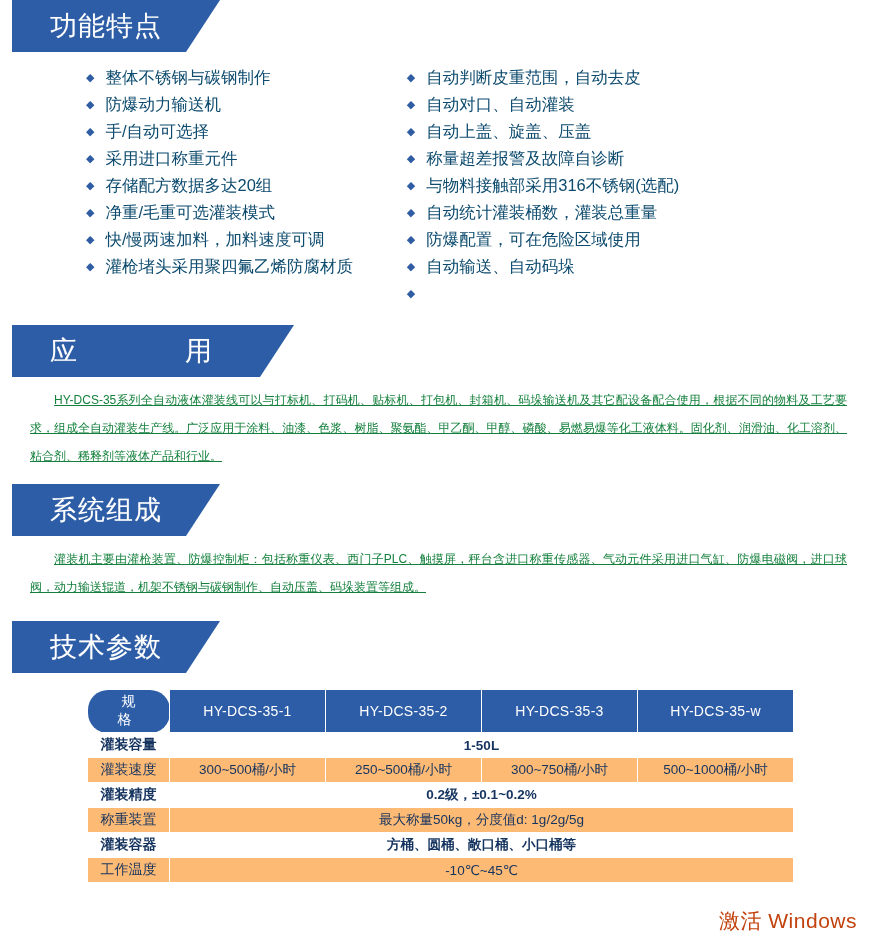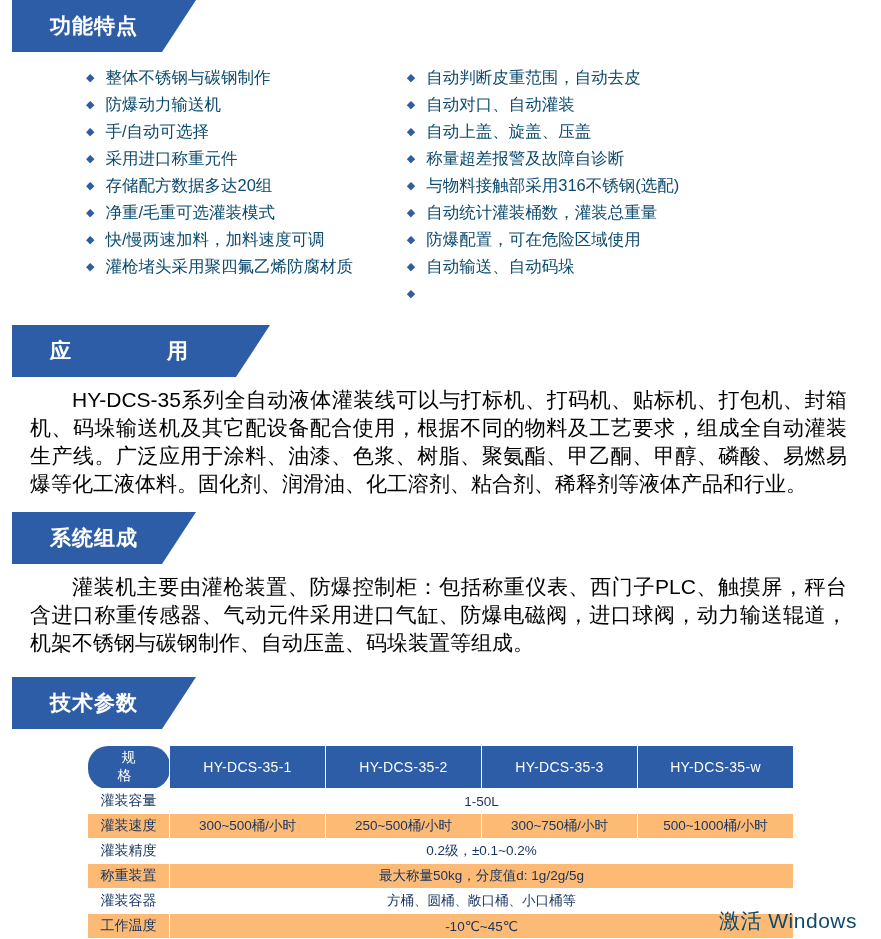--- a/index.html
+++ b/index.html
@@ -25,22 +25,22 @@
     position: absolute;
     left: 12px;
     top: 0;
     height: 52px;
     background: #2d5da6;
     color: #ffffff;
     display: flex;
     align-items: center;
     box-sizing: border-box;
     padding: 0 58px 0 38px;
-    font-size: 21px;
-    font-weight: bold;
+    font-size: 27px;
+    font-weight: normal;
     letter-spacing: 1px;
     clip-path: polygon(0 0, 100% 0, calc(100% - 34px) 100%, 0 100%);
     text-shadow: 0 0 1px rgba(255,255,255,0.25);
   }
   .banner.wide-space {
     letter-spacing: 18px;
     padding-right: 64px;
   }
 
   
@@ -72,25 +72,26 @@
   .feat-text {
     font-size: 16.5px;
     line-height: 22px;
     color: #0c4a6e;
     white-space: pre-line;
   }
 
   
   .para {
     margin: 9px 34px 0 30px;
-    font-size: 21px;
+    font-size: 12px;
     line-height: 28px;
     text-align: justify;
     text-indent: 2em;
-    color: #000000;
+    color: #15803d;
+    text-decoration: underline;
   }
 
   
   .table-wrap {
     margin: 16px 0 0 87px;
     width: 706px;
   }
   table.spec {
     border-collapse: collapse;
     width: 100%;
@@ -115,33 +116,33 @@
     font-weight: normal;
     font-size: 14px;
     height: 25px;
     letter-spacing: 0.3px;
   }
   table.spec thead th.label-head {
     letter-spacing: 8px;
     text-indent: 8px;
     border-radius: 20px;
   }
-  table.spec tbody tr.odd  td { background: #ffffff; }
+  table.spec tbody tr.odd  td { background: #ffffff; font-weight: bold; }
   table.spec tbody tr.even td { background: #fdba74; }
   table.spec td.label {
     color: #15335f;
     font-size: 14px;
   }
 
   
   .watermark {
     position: absolute;
     right: 24px;
     bottom: 4px;
-    color: #0c4a6e;
+    color: #c2410c;
     font-size: 21px;
     letter-spacing: 0.5px;
     user-select: none;
     white-space: nowrap;
   }
 </style>
 </head>
 <body>
 
 <div class="banner-wrap">

